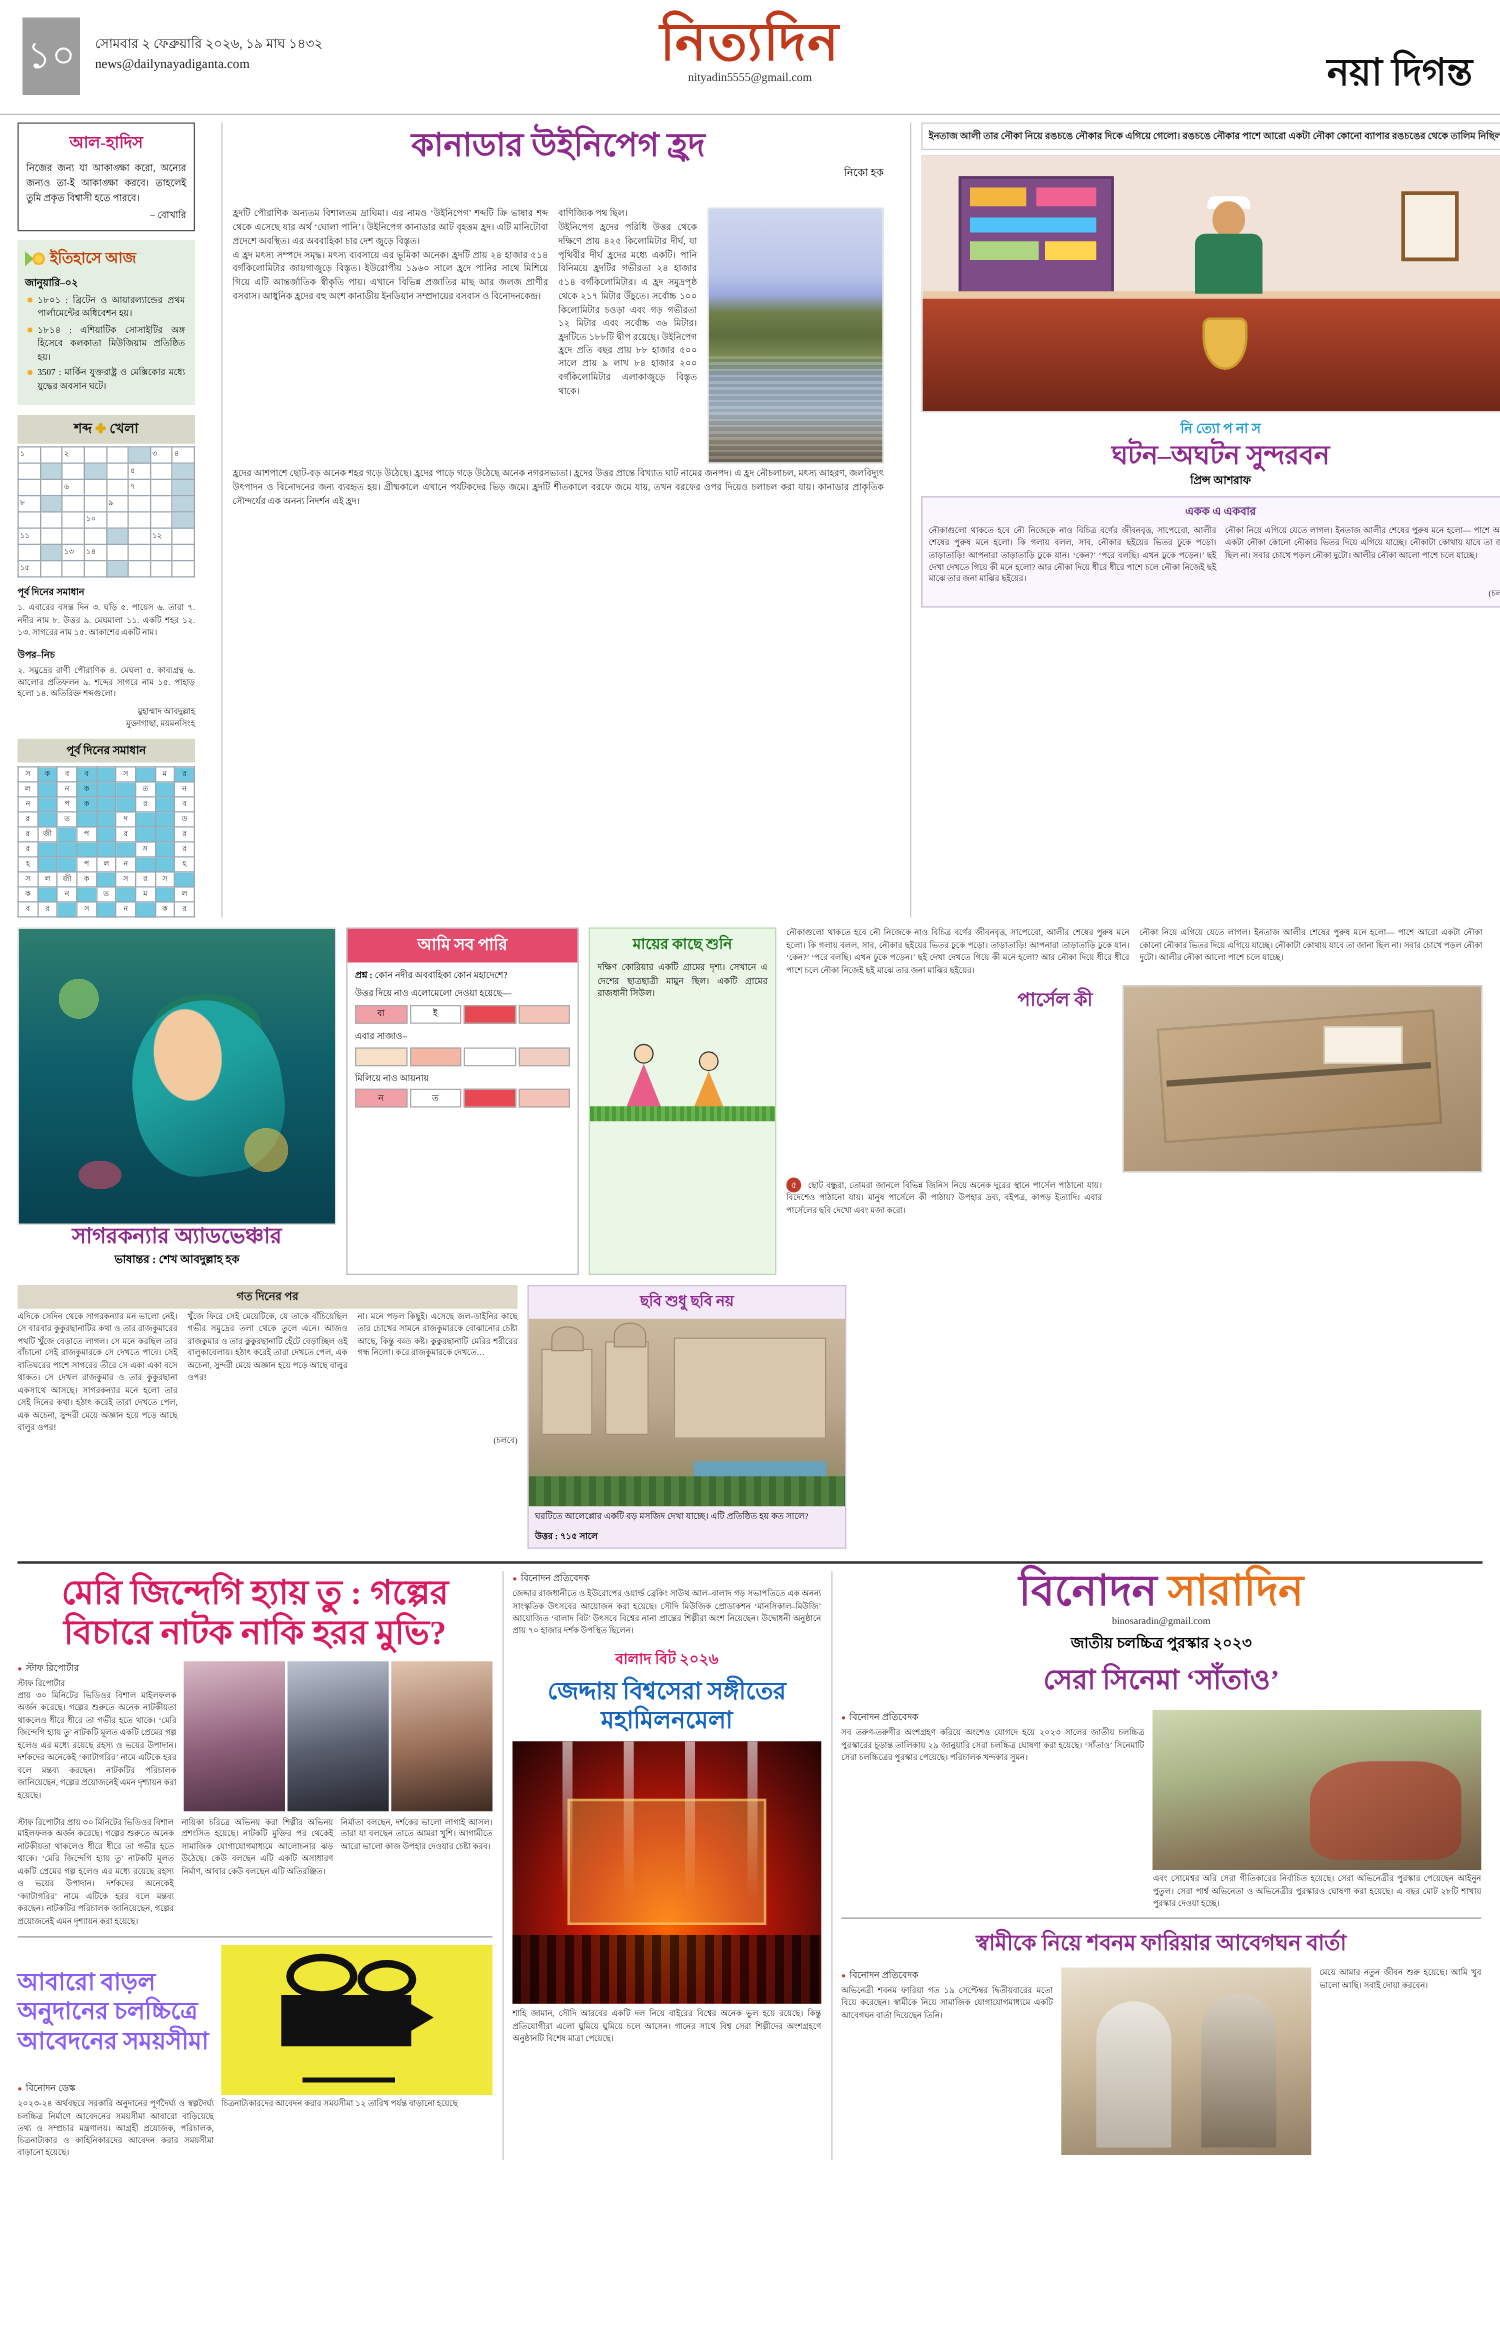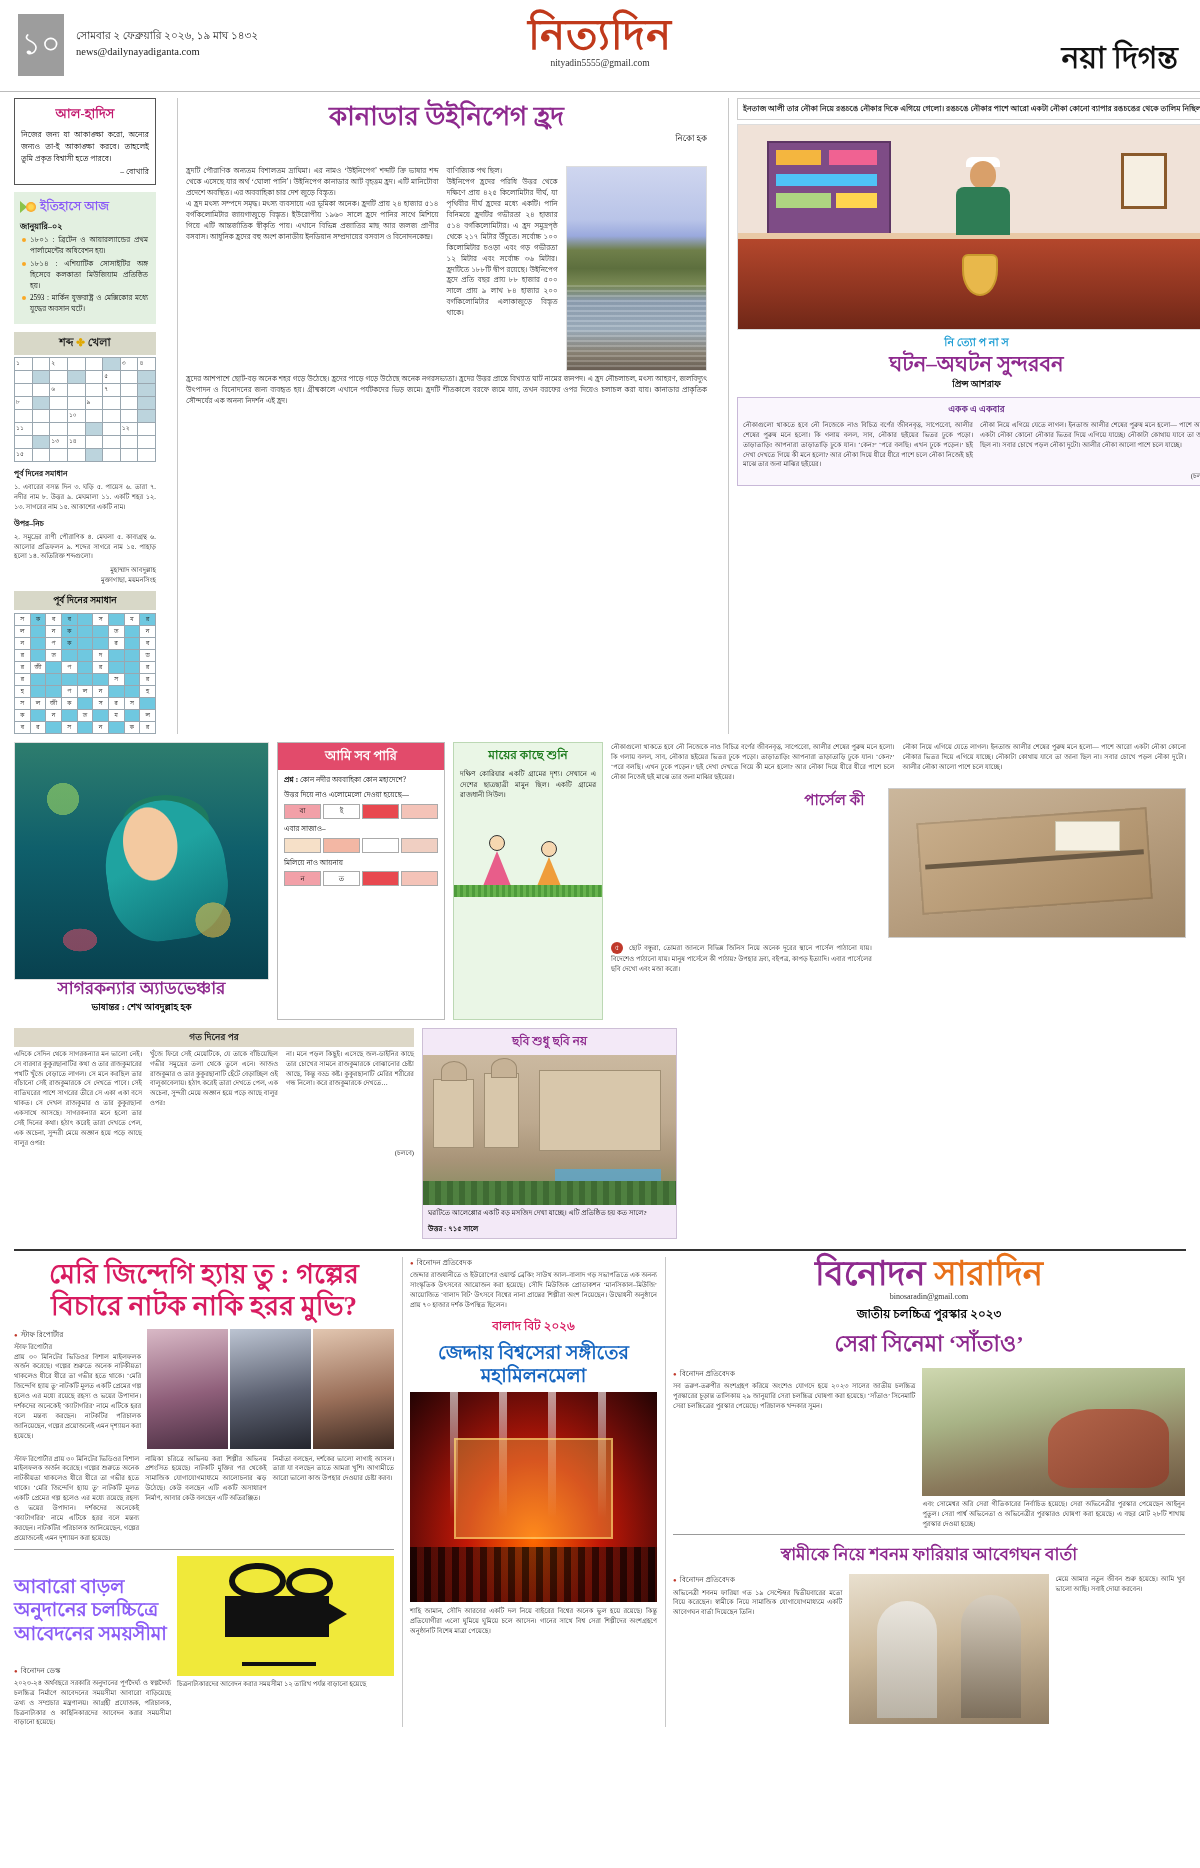--- a/index.html
+++ b/index.html
@@ -88,21 +88,21 @@
     width: 16px; height: 13px; position: relative;
   }
   .hist-ico:before{
     content:''; position:absolute; left:0; top:0;
     border-left:7px solid #8bc34a; border-top:6.5px solid transparent; border-bottom:6.5px solid transparent;
   }
   .hist-ico:after{
     content:''; position:absolute; left:6px; top:1px; width:10px; height:10px;
     border-radius:50%; background: radial-gradient(circle,#ffd54f 30%, #f57c00 100%);
   }
-  .hist-head h4 { margin:0; font-size: 12px; font-weight: bold; color:#8b5cf6; }
+  .hist-head h4 { margin:0; font-size: 12px; font-weight: bold; color:#c2410c; }
   .hist-date { font-size: 8px; font-weight: bold; margin: 1px 0 2px; }
   .hist-list { list-style: none; margin:2px; padding:0; }
   .hist-list li {
     position: relative; padding-left: 8px; font-size: 7.2px;
     line-height: 1.5; margin-bottom: 2px; text-align: justify;
   }
   .hist-list li:before {
     content:''; position:absolute; left:0; top:3px; width:4px; height:4px;
     border-radius:50%; background:#f9a825;
   }
@@ -318,21 +318,21 @@
 
       <div class="history">
         <div class="hist-head">
           <span class="hist-ico"></span>
           <h4>ইতিহাসে আজ</h4>
         </div>
         <div class="hist-date">জানুয়ারি–০২</div>
         <ul class="hist-list">
           <li>১৮০১ : ব্রিটেন ও আয়ারল্যান্ডের প্রথম পার্লামেন্টের অধিবেশন হয়।</li>
           <li>১৮১৪ : এশিয়াটিক সোসাইটির অঙ্গ হিসেবে কলকাতা মিউজিয়াম প্রতিষ্ঠিত হয়।</li>
-          <li>2593 : মার্কিন যুক্তরাষ্ট্র ও মেক্সিকোর মধ্যে যুদ্ধের অবসান ঘটে।</li>
+          <li>3507 : মার্কিন যুক্তরাষ্ট্র ও মেক্সিকোর মধ্যে যুদ্ধের অবসান ঘটে।</li>
         </ul>
       </div>
 
       <div class="xw-title">
         <span>শব্দ</span>
         <span class="dia">✤</span>
         <span>খেলা</span>
       </div>
       <table class="xw">
         <tbody>
@@ -611,21 +611,21 @@
         <div class="mm-hair"></div>
         <div class="mm-fig"></div>
         <div class="mm-swirl" style="left:8%;top:12%;width:56px;height:56px;background:radial-gradient(circle,#a8e063 0 40%,transparent 41%)"></div>
         <div class="mm-swirl" style="right:8%;top:60%;width:70px;height:70px;background:radial-gradient(circle,#f6c445 0 35%,transparent 36%)"></div>
         <div class="mm-swirl" style="left:14%;bottom:8%;width:60px;height:40px;background:radial-gradient(ellipse,#e14b6a 0 40%,transparent 41%)"></div>
       </div>
       <h2 class="sec-title" style="font-size:17px;margin-top:0">সাগরকন্যার অ্যাডভেঞ্চার</h2>
       <div class="sec-author">ভাষান্তর : শেখ আবদুল্লাহ হক</div>
     </div>
 
-    <div style="width:168px;flex:none" class="p-quiz">
+    <div style="width:186px;flex:none" class="p-quiz">
       <div class="hd">আমি সব পারি</div>
       <div class="bd">
         <div><b>প্রশ্ন :</b>
           <span>কোন নদীর অববাহিকা কোন মহাদেশে?</span></div>
         <div style="margin-top:4px">উত্তর দিয়ে নাও এলোমেলো দেওয়া হয়েছে—</div>
         <div class="swatch-row">
           <span class="sw" style="background:#f2a0a8">বা</span>
           <span class="sw" style="background:#fff">ই</span>
           <span class="sw" style="background:#e8484f"></span>
           <span class="sw" style="background:#f4c3b8"></span>

